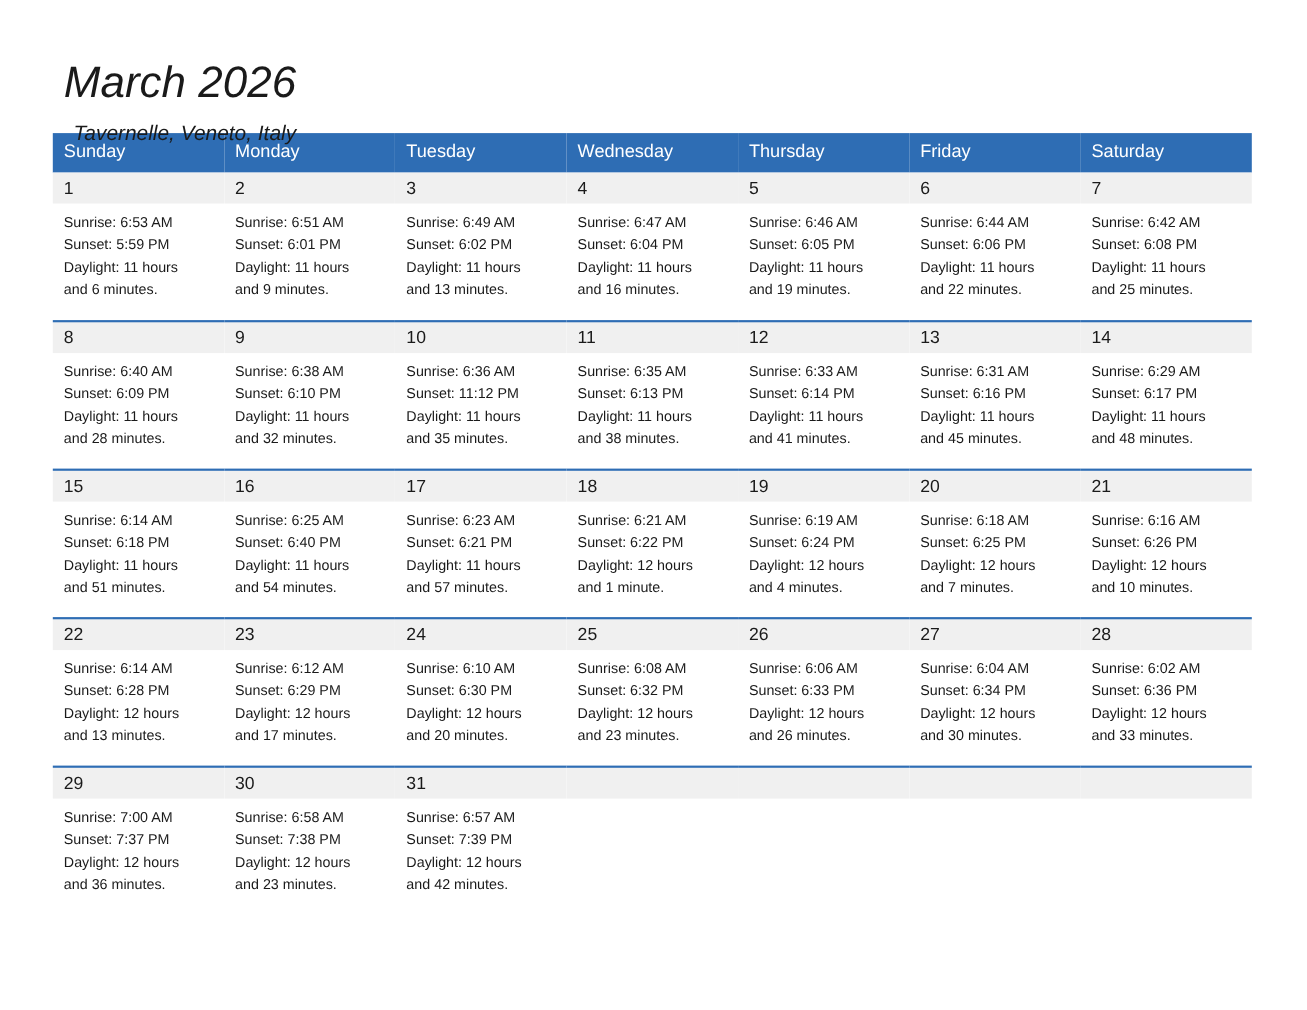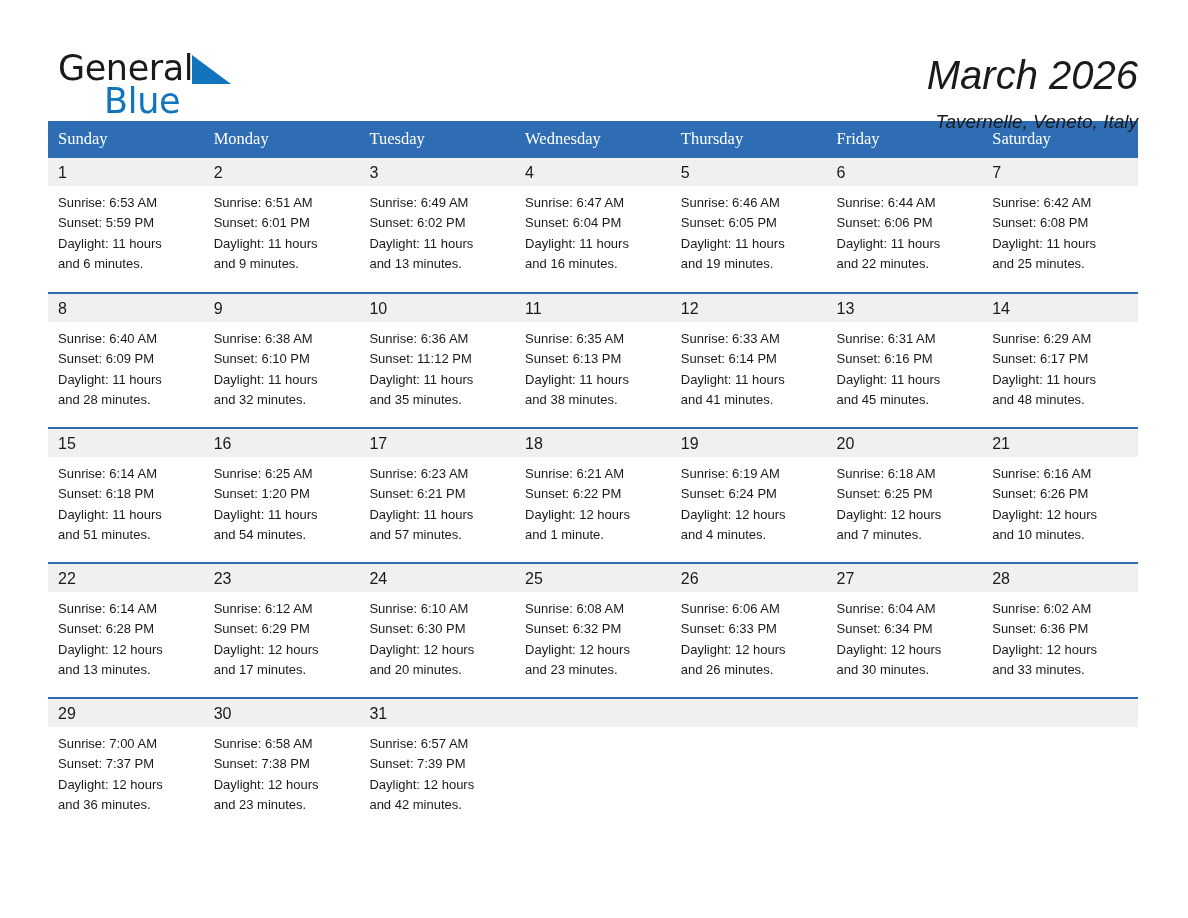--- a/index.html
+++ b/index.html
@@ -95,21 +95,20 @@
   }
   table.cal th {
     background: #2e6db4;
     color: #ffffff;
     font-size: 16.5px;
     font-weight: 400;
     text-align: left;
     padding: 8px 0 9px 10px;
     height: 35px;
     vertical-align: middle;
-    font-family: Liberation Serif, serif;
   }
   td.daycell {
     vertical-align: top;
     padding: 0;
     width: 155.7px;
     height: 135px;
     border-top: 2px solid #2e6db4;
     background: #ffffff;
   }
   td.daycell.empty { border-top: 2px solid #2e6db4; }
@@ -132,29 +131,20 @@
   }
   .info div { white-space: nowrap; }
 </style>
 </head>
 <body>
 
 <div class="page">
 
   <div class="header">
 
-    <div class="logo">
-      <div class="logo-row1">
-        <span class="logo-general">General</span>
-        <span class="logo-triangle"></span>
-      </div>
-      <div class="logo-row2">
-        <span class="logo-blue">Blue</span>
-      </div>
-    </div>
 
     <div class="title-block">
       <div class="cal-title">March 2026</div>
       <div class="cal-subtitle">Tavernelle, Veneto, Italy</div>
     </div>
 
   </div>
 
   <div class="calendar">
     <table class="cal">
@@ -307,21 +297,21 @@
                 <div>Sunrise: 6:14 AM</div>
                 <div>Sunset: 6:18 PM</div>
                 <div>Daylight: 11 hours</div>
                 <div>and 51 minutes.</div>
               </div>
             </td>
             <td class="daycell">
               <div class="daynum-band">16</div>
               <div class="info">
                 <div>Sunrise: 6:25 AM</div>
-                <div>Sunset: 1:20 PM</div>
+                <div>Sunset: 6:40 PM</div>
                 <div>Daylight: 11 hours</div>
                 <div>and 54 minutes.</div>
               </div>
             </td>
             <td class="daycell">
               <div class="daynum-band">17</div>
               <div class="info">
                 <div>Sunrise: 6:23 AM</div>
                 <div>Sunset: 6:21 PM</div>
                 <div>Daylight: 11 hours</div>

